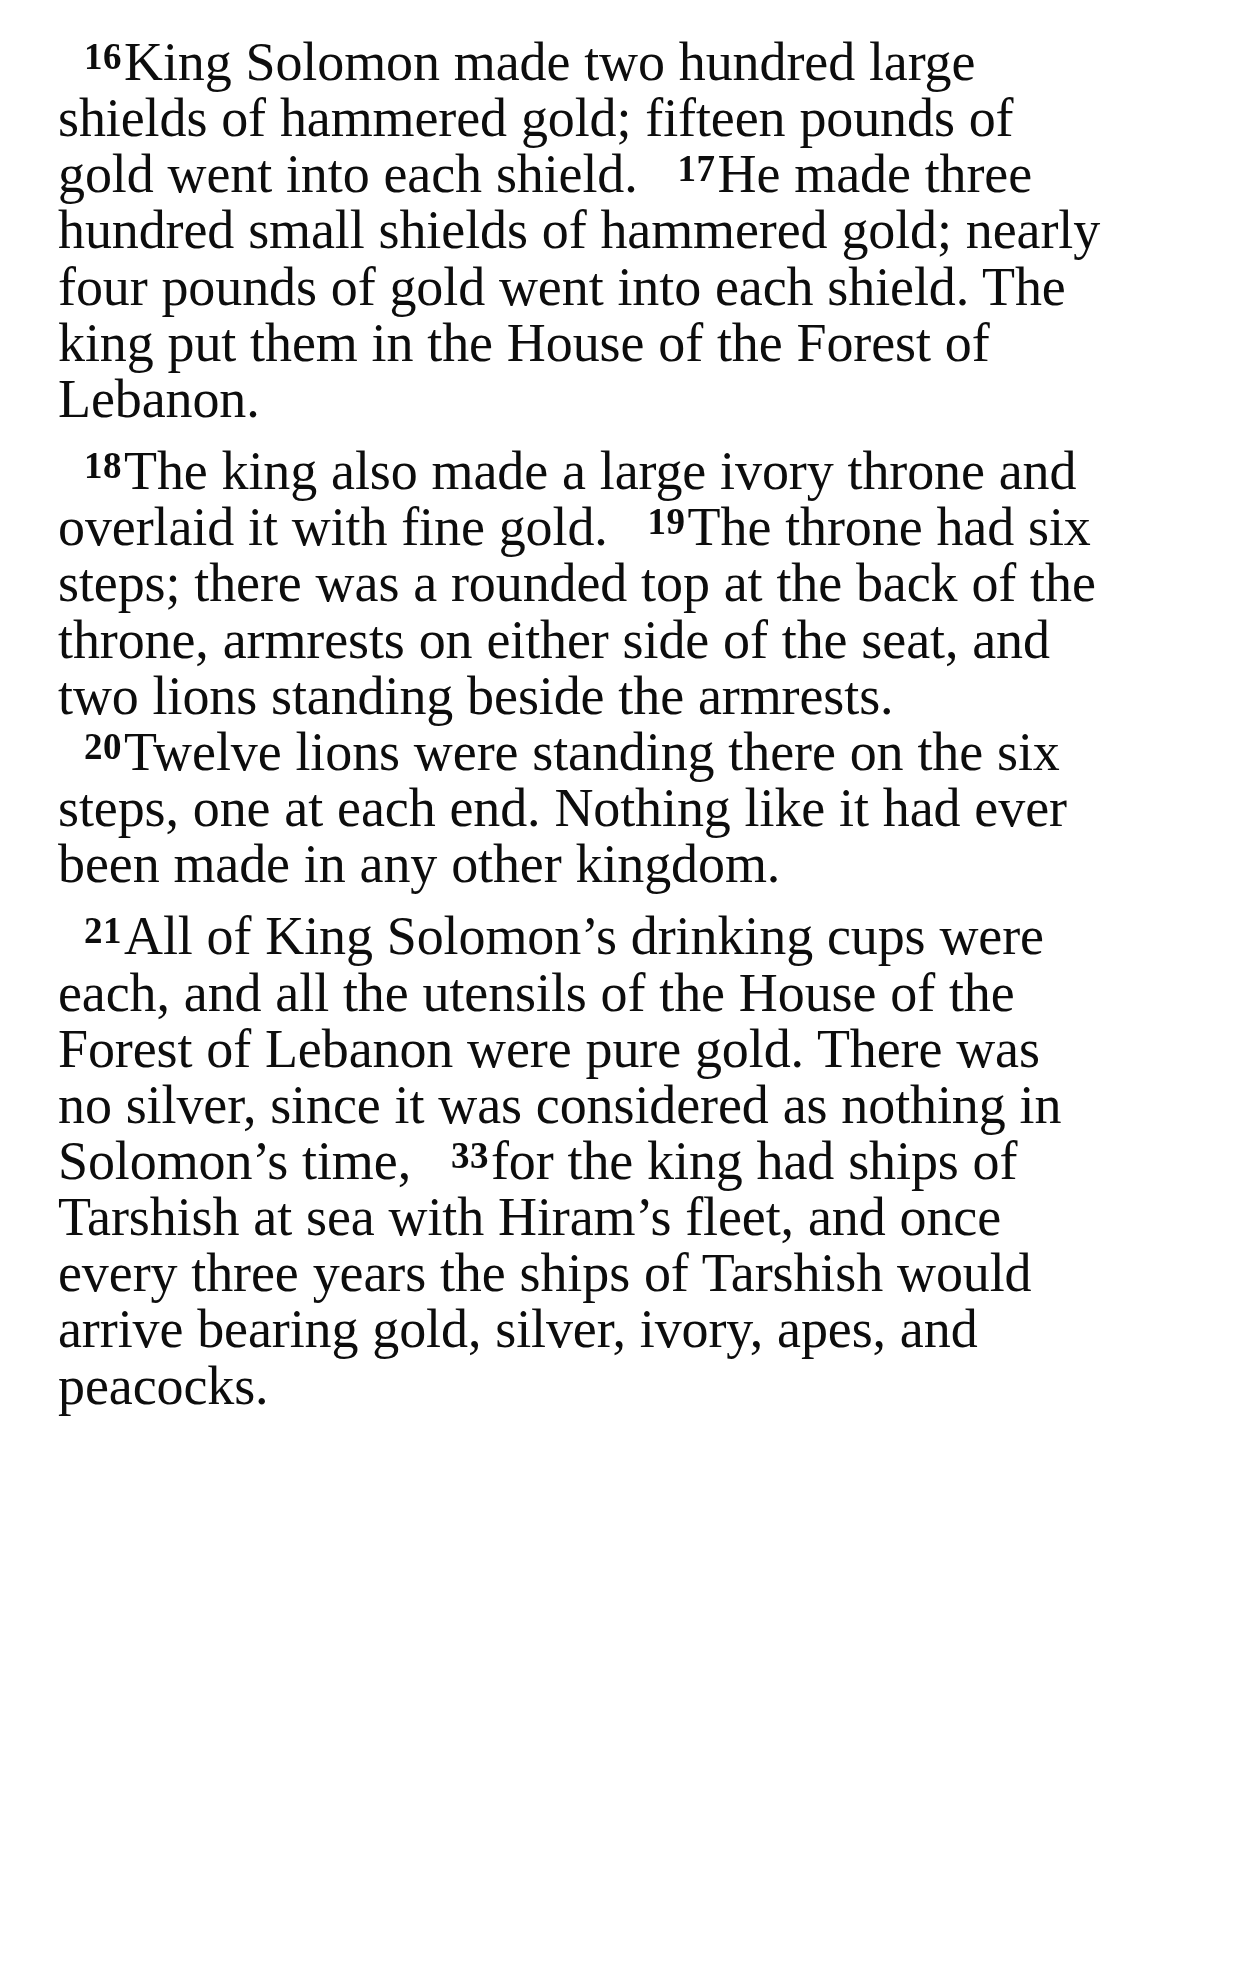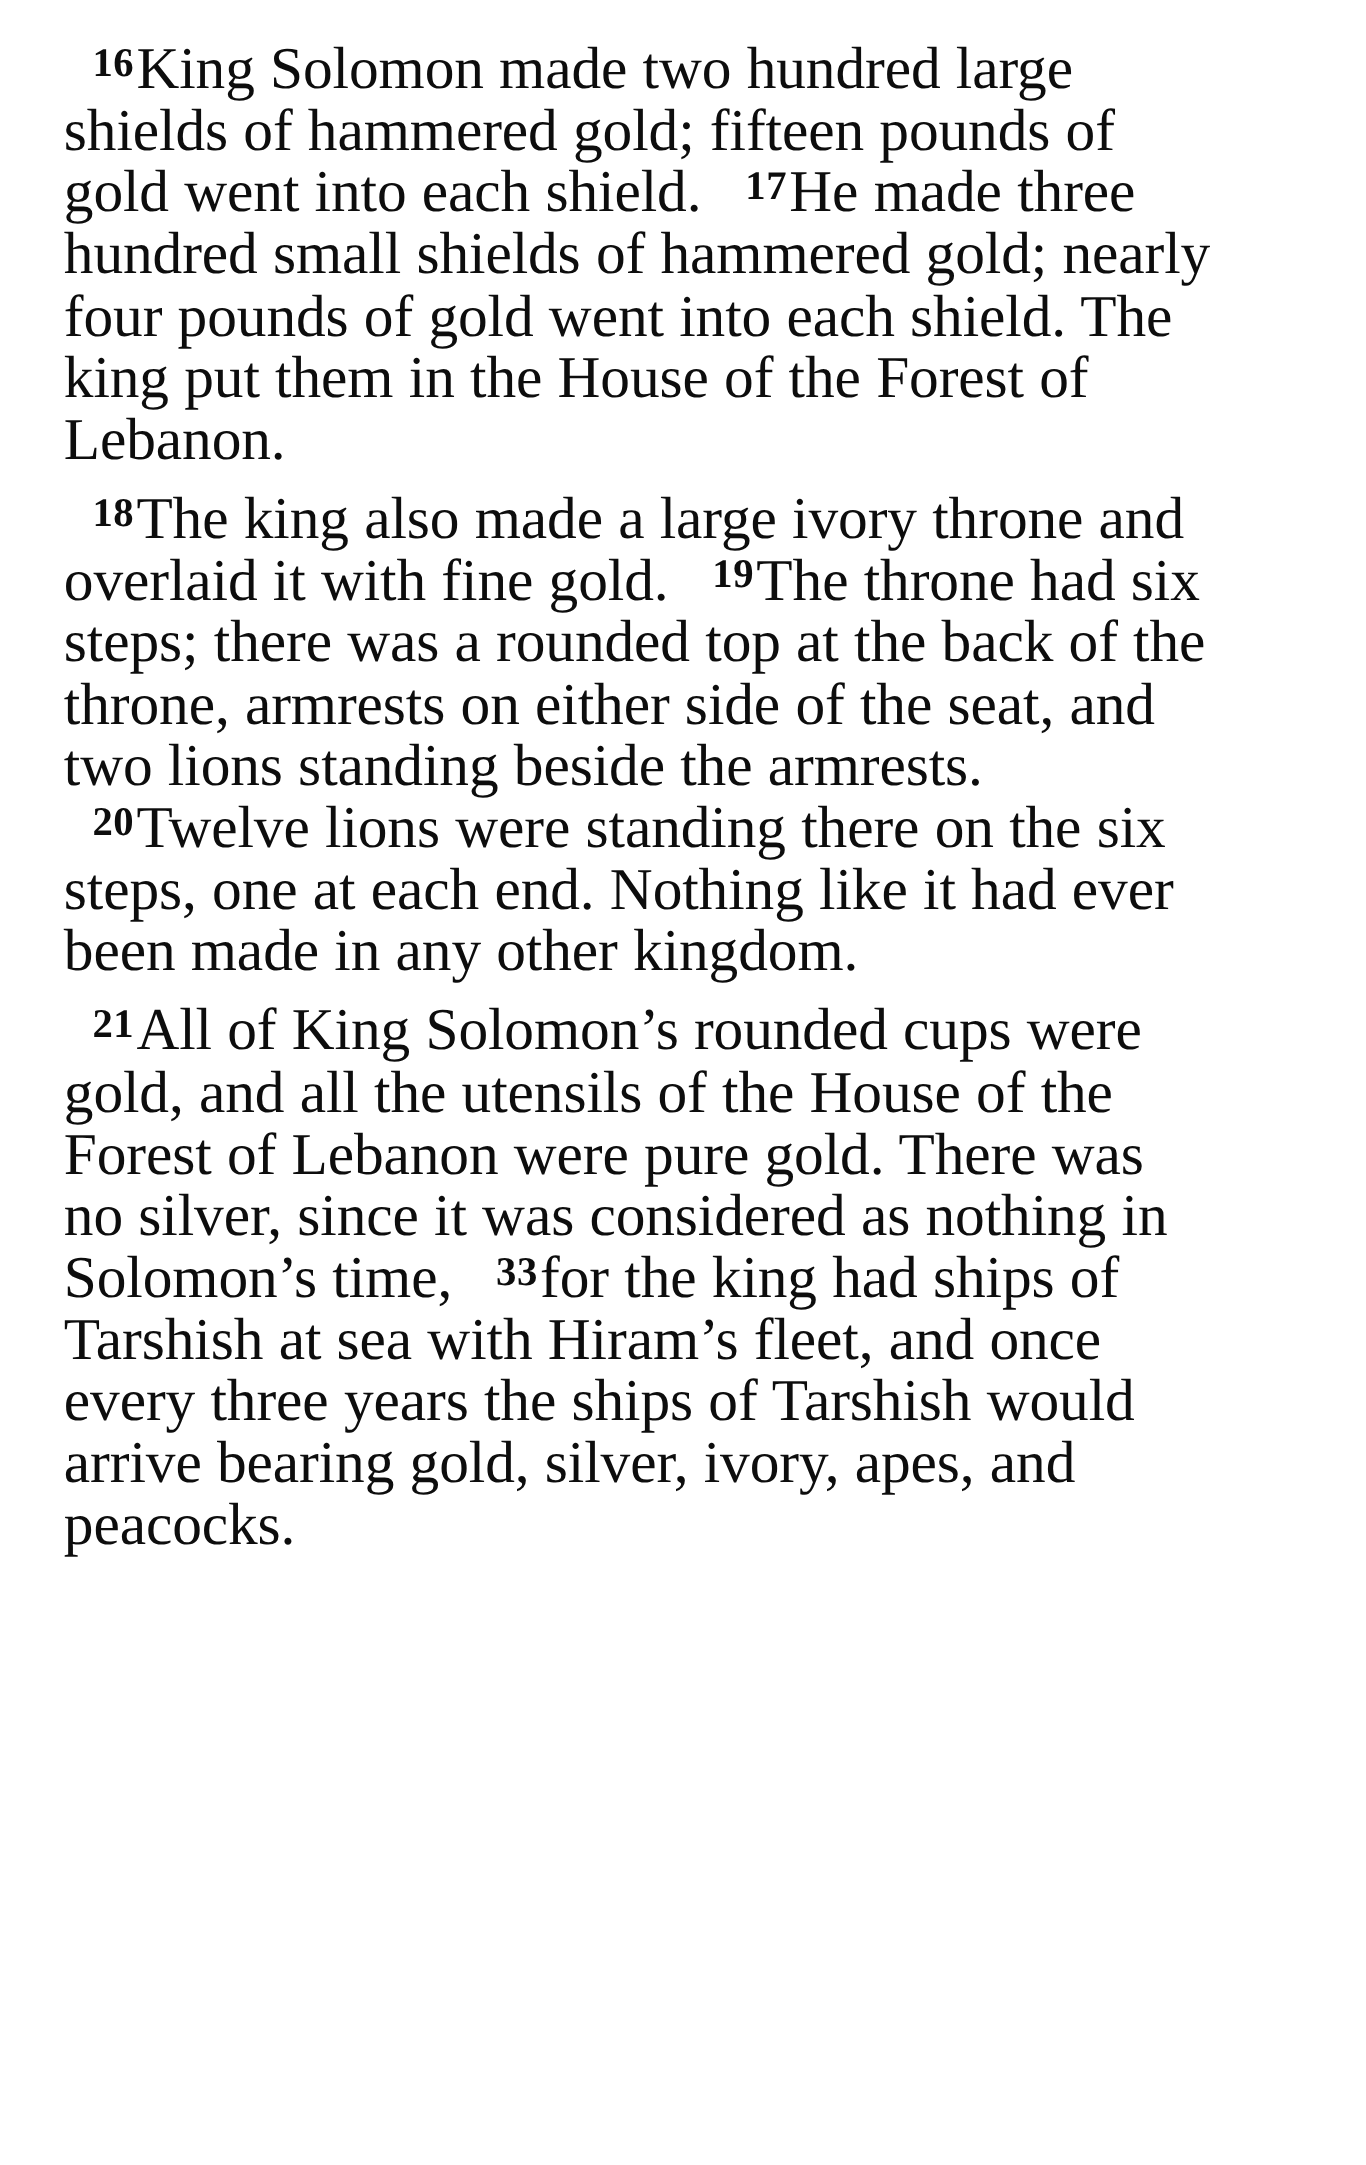--- a/index.html
+++ b/index.html
@@ -63,18 +63,18 @@
       <span class="verse-block"><span class="verse-num">17</span><span class="verse-text">He made three hundred small shields of hammered gold; nearly four pounds of gold went into each shield. The king put them in the House of the Forest of Lebanon.</span></span>
     </p>
 
     <p class="para para-start">
       <span class="verse-block"><span class="verse-num">18</span><span class="verse-text">The king also made a large ivory throne and overlaid it with fine gold.</span></span>
       <span class="verse-block"><span class="verse-num">19</span><span class="verse-text">The throne had six steps; there was a rounded top at the back of the throne, armrests on either side of the seat, and two lions standing beside the armrests.</span></span>
       <span class="verse-block"><span class="verse-num">20</span><span class="verse-text">Twelve lions were standing there on the six steps, one at each end. Nothing like it had ever been made in any other kingdom.</span></span>
     </p>
 
     <p class="para para-start">
-      <span class="verse-block"><span class="verse-num">21</span><span class="verse-text">All of King Solomon’s rounded cups were gold, and all the utensils of the House of the Forest of Lebanon were pure gold. There was no silver, since it was considered as nothing in Solomon’s time,</span></span>
+      <span class="verse-block"><span class="verse-num">21</span><span class="verse-text">All of King Solomon’s drinking cups were each, and all the utensils of the House of the Forest of Lebanon were pure gold. There was no silver, since it was considered as nothing in Solomon’s time,</span></span>
       <span class="verse-block"><span class="verse-num">33</span><span class="verse-text">for the king had ships of Tarshish at sea with Hiram’s fleet, and once every three years the ships of Tarshish would arrive bearing gold, silver, ivory, apes, and peacocks.</span></span>
     </p>
 
   </div>
 </div>
 
 </body></html>

